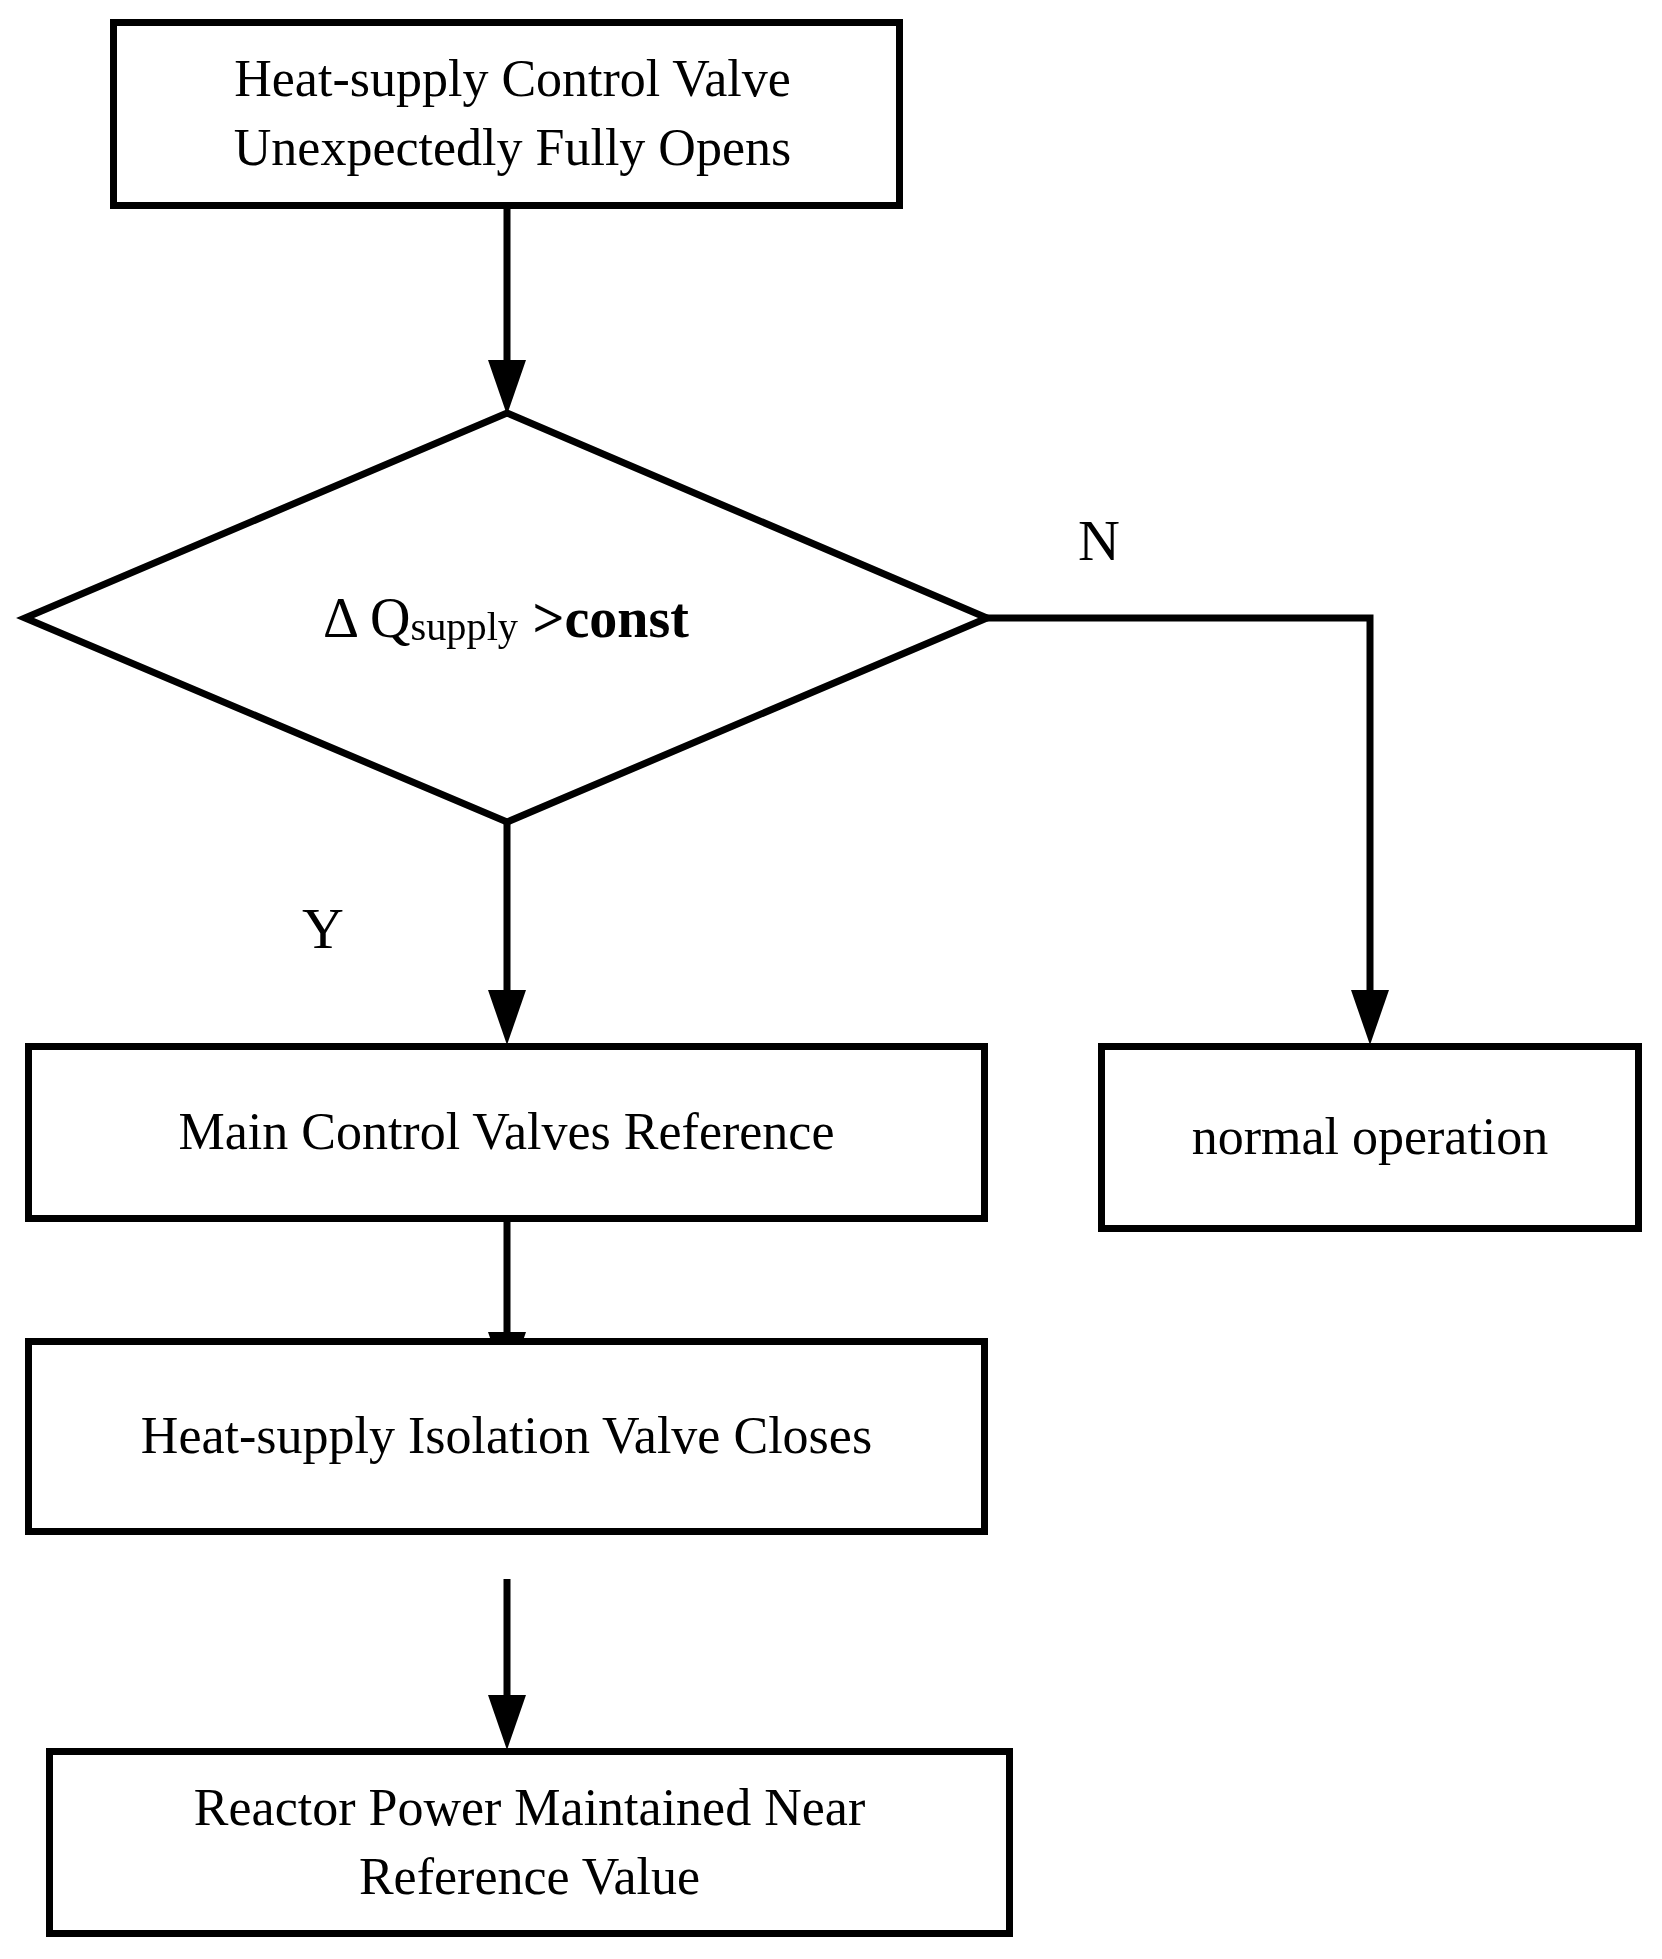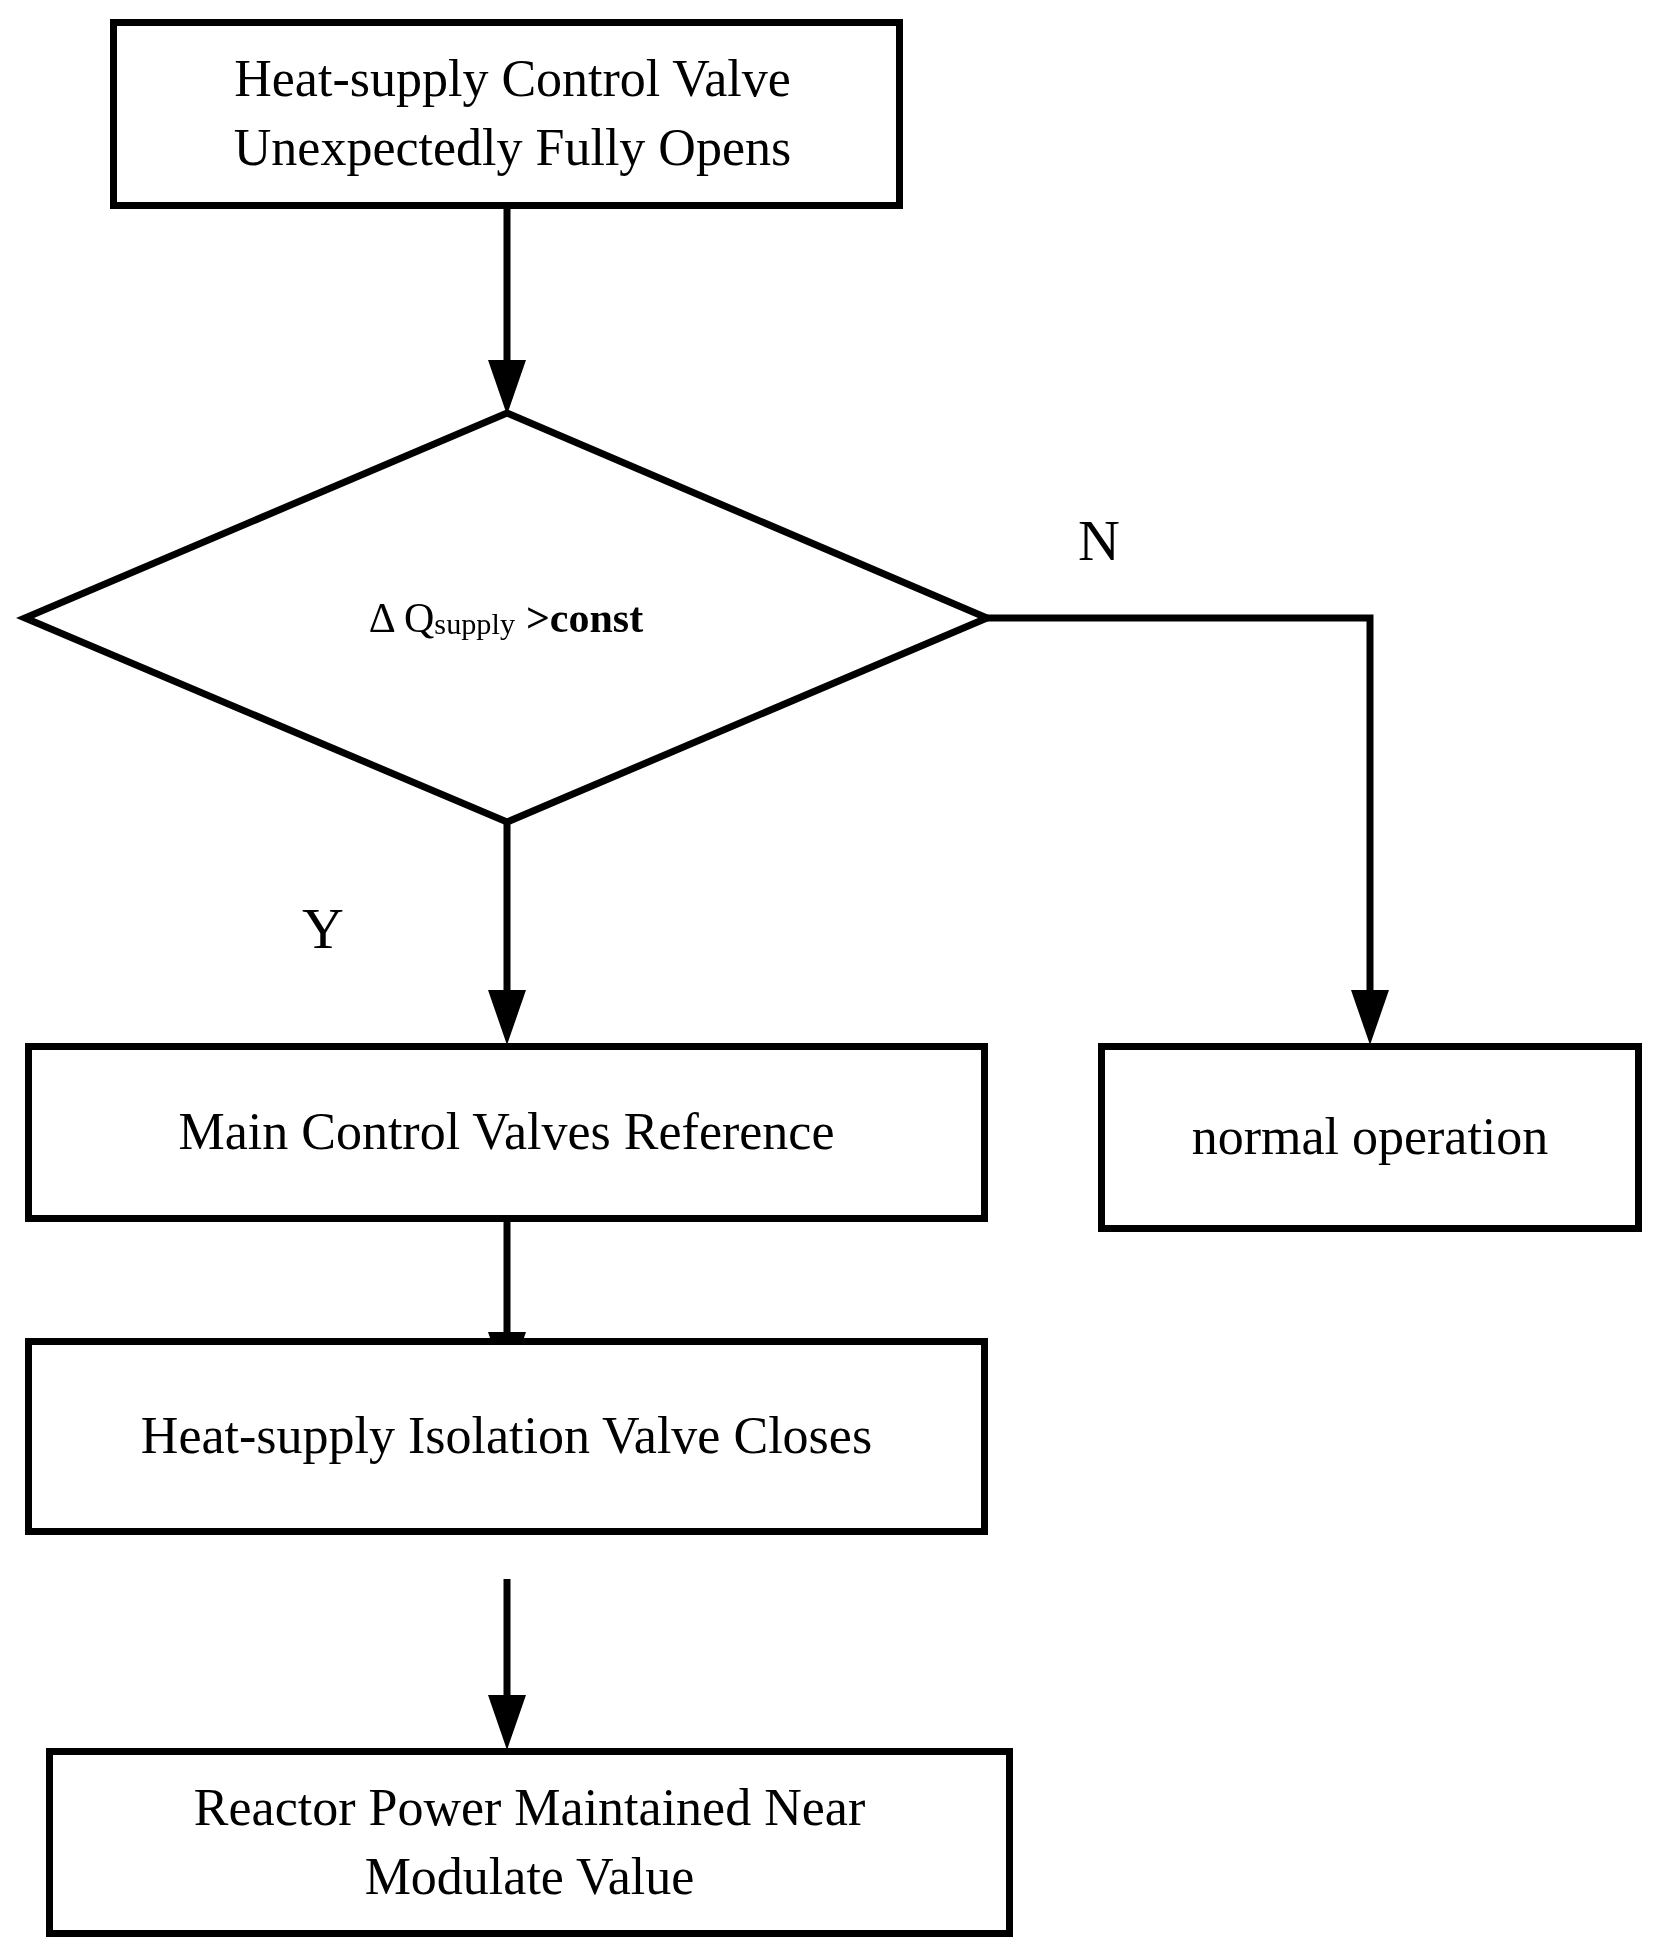--- a/index.html
+++ b/index.html
@@ -45,21 +45,21 @@
   #node-normal   { left: 1098px; top: 1043px; width: 544px; height: 189px; }
   .decision-label {
     position: absolute;
     left: 25px;
     top: 413px;
     width: 962px;
     height: 409px;
     display: flex;
     justify-content: center;
     align-items: center;
-    font-size: 42px;
+    font-size: 56px;
     white-space: nowrap;
   }
   .decision-label .sub {
     font-size: 0.72em;
     position: relative;
     top: 0.22em;
   }
   .decision-label .suffix { margin-left: 0.26em; font-weight: bold; }
   .edge-label {
     position: absolute;
@@ -121,20 +121,20 @@
   <div class="box" id="node-modulate">
     <span class="tline">Main Control Valves Reference</span>
   </div>
 
   <div class="box" id="node-isolate">
     <span class="tline">Heat-supply Isolation Valve Closes</span>
   </div>
 
   <div class="box" id="node-reactor">
     <span class="tline">Reactor Power Maintained Near</span>
-    <span class="tline">Modulate Value</span>
+    <span class="tline">Reference Value</span>
   </div>
 
   <div class="box" id="node-normal">
     <span class="tline">normal operation</span>
   </div>
 
 </div>
 
 </body></html>

